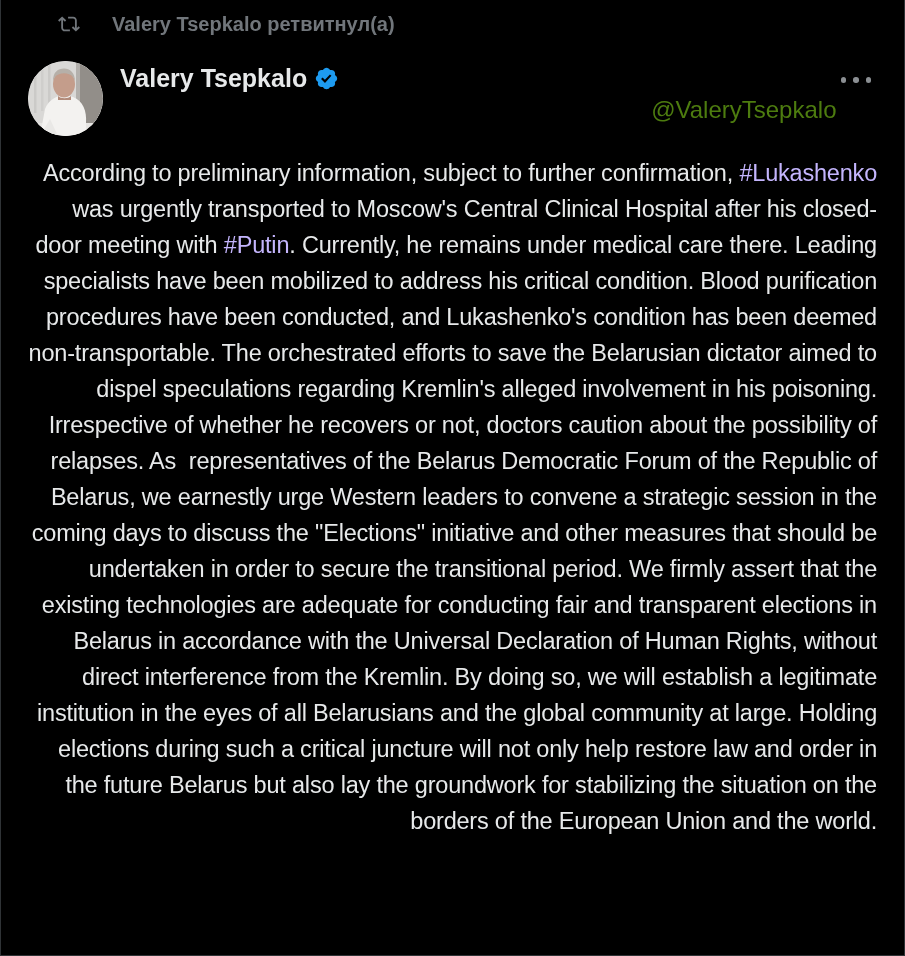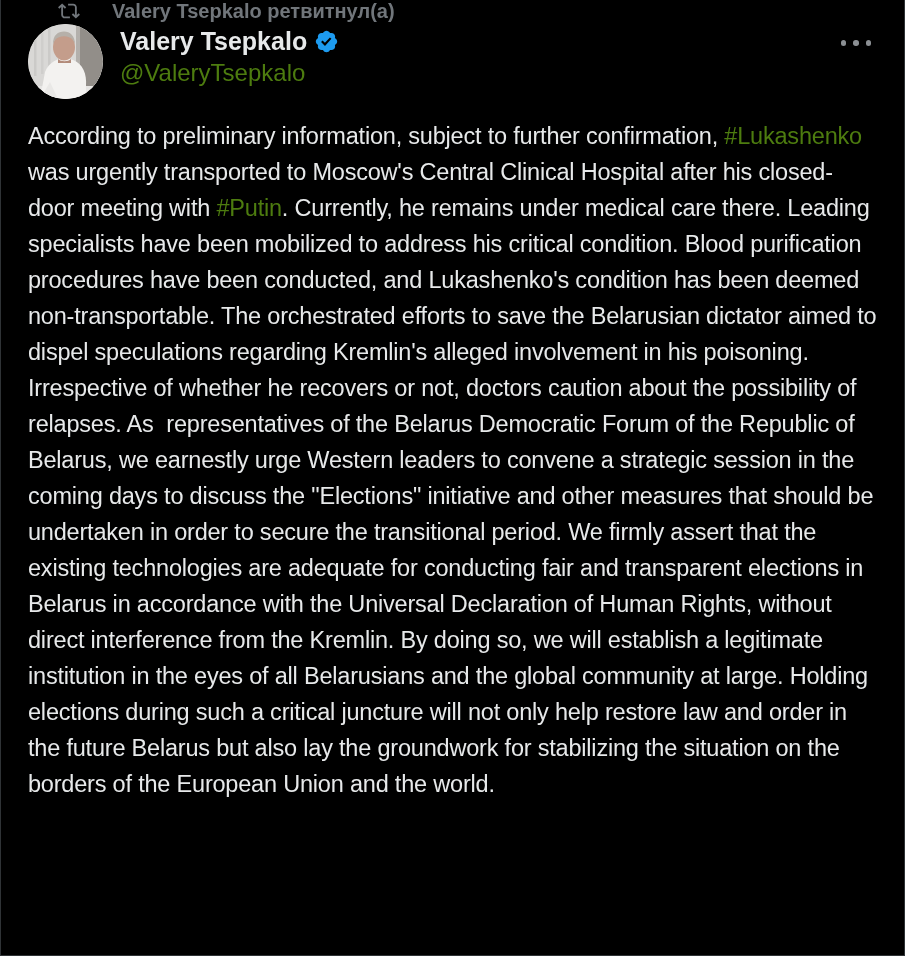--- a/index.html
+++ b/index.html
@@ -10,22 +10,23 @@
   }
   .tweet-column {
     position: relative;
     box-sizing: border-box;
     width: 905px;
     height: 956px;
     background: #000000;
     border-left: 1px solid #2f3336;
     border-right: 1px solid #2f3336;
     border-bottom: 1px solid #2f3336;
-    padding: 3px 27px;
+    padding: 16px 27px;
     overflow: hidden;
+    text-align: right;
   }
   
   .retweet-header {
     display: flex;
     align-items: center;
     margin-top: -5px;
     height: 26px;
     color: #71767b;
   }
   .rt-icon {
@@ -40,21 +41,21 @@
     margin-left: 32px;
     font-size: 20px;
     font-weight: 700;
     color: #71767b;
     white-space: nowrap;
   }
   
   .tweet-head {
     display: flex;
     align-items: flex-start;
-    margin-top: 0;
+    margin-top: 24px;
   }
   .avatar {
     width: 75px;
     height: 75px;
     border-radius: 50%;
     overflow: hidden;
     flex: none;
     cursor: pointer;
     background: #dbdad8;
   }
@@ -108,21 +109,21 @@
   .tweet-body {
     margin-top: 19px;
     color: #e7e9ea;
     font-size: 23.5px;
     line-height: 36px;
     letter-spacing: -0.2px;
     white-space: pre-wrap;
     word-wrap: break-word;
   }
   .tweet-body a.hashtag {
-    color: #4d7c0f;
+    color: #c4b5fd;
     text-decoration: none;
     cursor: pointer;
   }
 </style>
 </head>
 <body>
 
 <div class="tweet-column">
 
   <div class="retweet-header">

